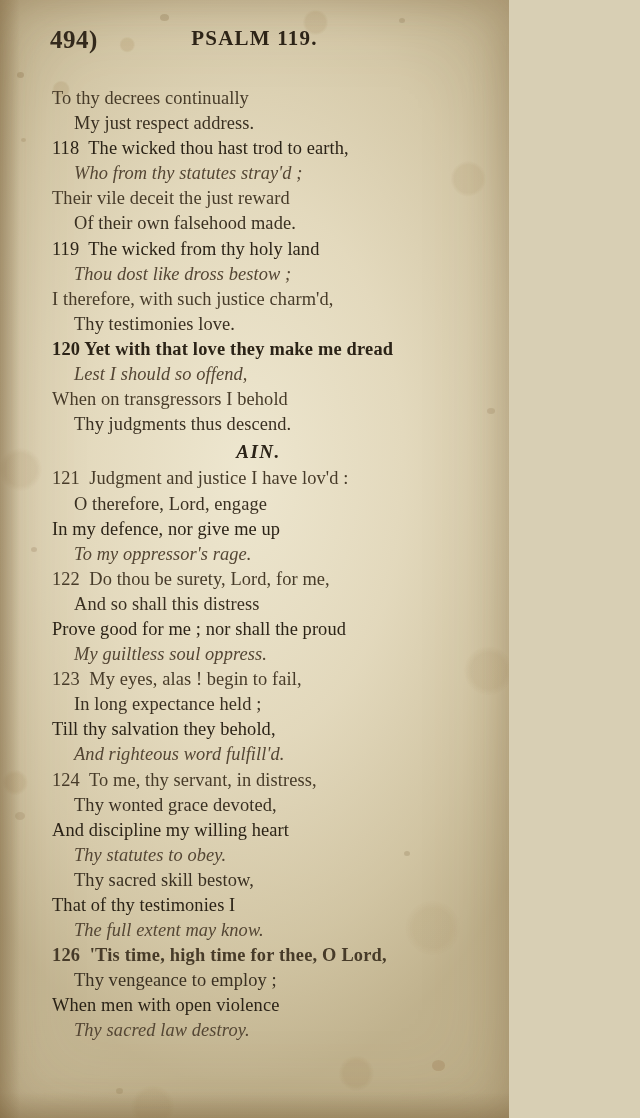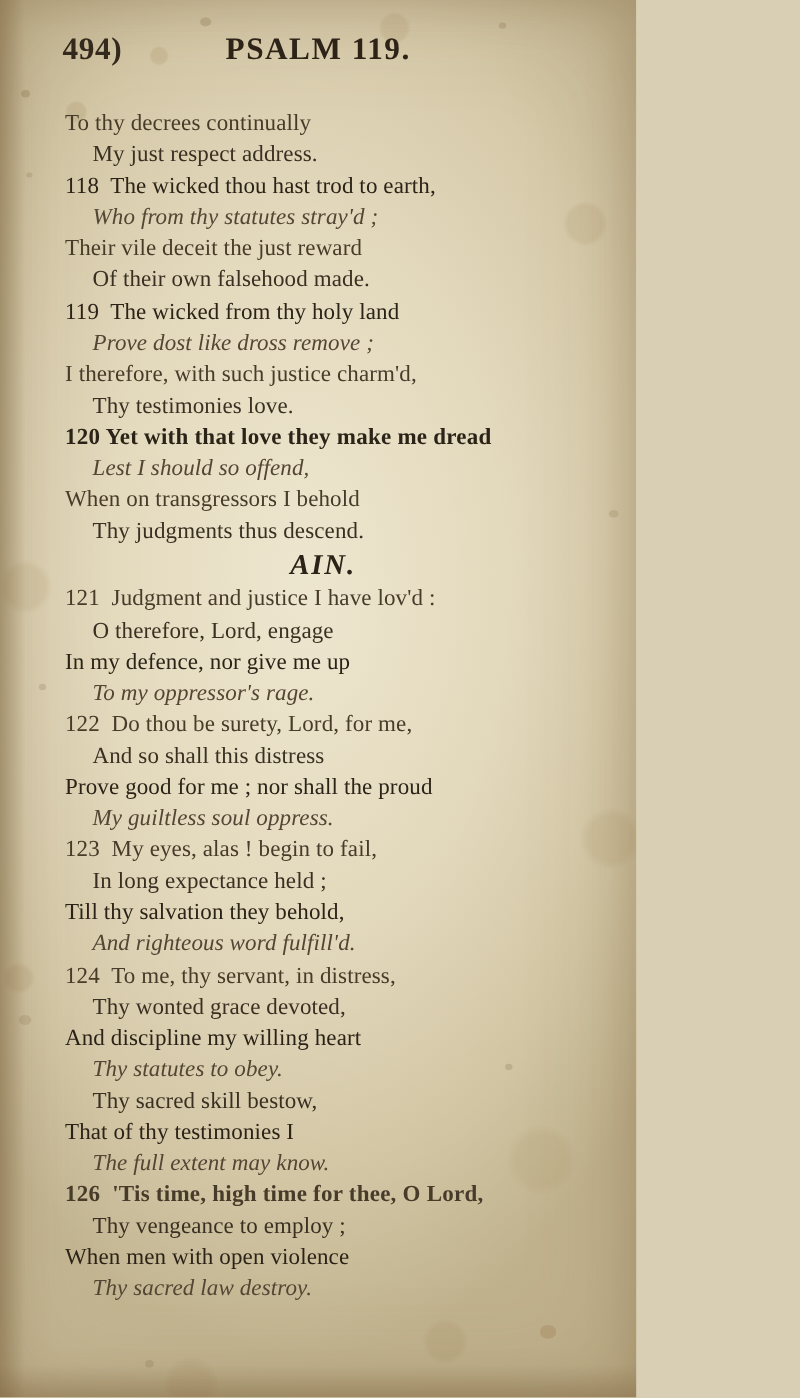--- a/index.html
+++ b/index.html
@@ -88,21 +88,21 @@
     font-weight: 700;
     letter-spacing: .5px;
     color: #33291c;
     font-family: "Liberation Serif", serif;
   }
   .running-title {
     position: absolute;
     left: 0; right: 0;
     top: 26px;
     text-align: center;
-    font-size: 25px;
+    font-size: 21px;
     font-weight: 700;
     letter-spacing: 1.2px;
     color: #2d2417;
   }
 
   .body-text {
     margin: 26px 0 18px 0;
     padding: 0 44px 0 52px;
     font-size: 18.4px;
     line-height: 25.1px;
@@ -117,21 +117,21 @@
   .line.indent {
     padding-left: 22px;
   }
   .line.heavy {
     font-weight: 700;
     letter-spacing: .2px;
   }
   .section-mark {
     text-align: center;
     font-style: italic;
-    font-size: 23px;
+    font-size: 19px;
     letter-spacing: 1.5px;
     padding: 2px 0 2px 0;
     font-weight: 600;
   }
   .fade-a { color: #3a3022; }
   .fade-b { color: #473b29; }
   .fade-c { color: #544634; font-style: italic; }
 </style>
 </head>
 <body>
@@ -162,21 +162,21 @@
 
     <div class="body-text">
       <div id="lines-before">
           <div class="line fade-b">To thy decrees continually</div>
           <div class="line indent fade-a">My just respect address.</div>
           <div class="line ">118  The wicked thou hast trod to earth,</div>
           <div class="line indent fade-c">Who from thy statutes stray'd ;</div>
           <div class="line fade-b">Their vile deceit the just reward</div>
           <div class="line indent fade-a">Of their own falsehood made.</div>
           <div class="line ">119  The wicked from thy holy land</div>
-          <div class="line indent fade-c">Prove dost like dross remove ;</div>
+          <div class="line indent fade-c">Thou dost like dross bestow ;</div>
           <div class="line fade-b">I therefore, with such justice charm'd,</div>
           <div class="line indent fade-a">Thy testimonies love.</div>
           <div class="line heavy ">120 Yet with that love they make me dread</div>
           <div class="line indent fade-c">Lest I should so offend,</div>
           <div class="line fade-b">When on transgressors I behold</div>
           <div class="line indent fade-a">Thy judgments thus descend.</div>
         </div>
       <div class="section-mark">AIN.</div>
       <div id="lines-after">
           <div class="line fade-b">121  Judgment and justice I have lov'd :</div>

